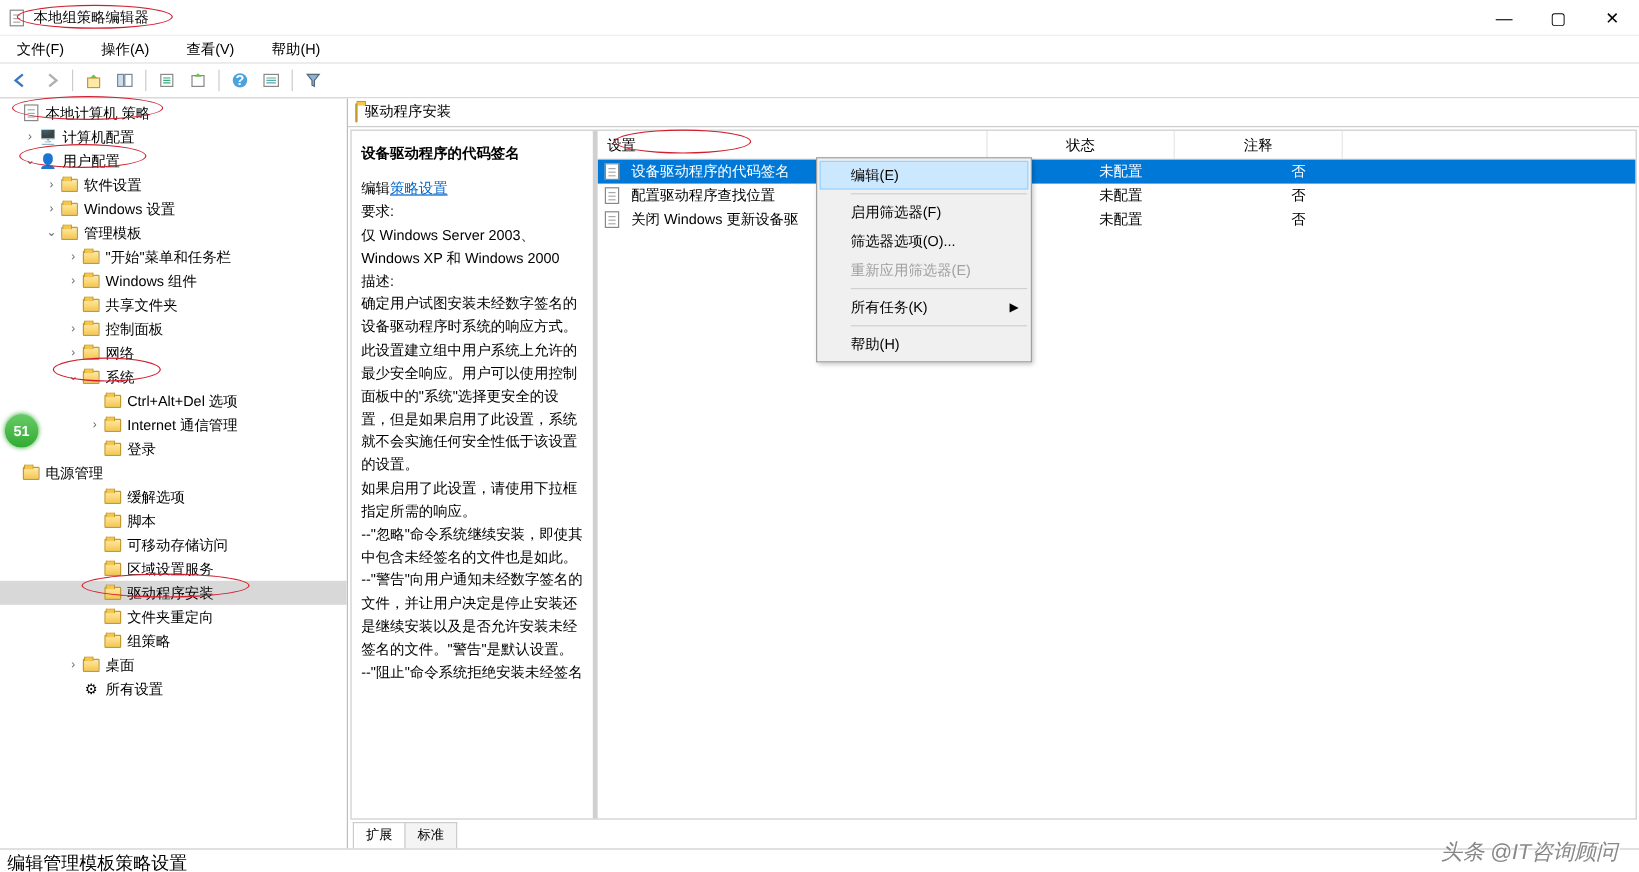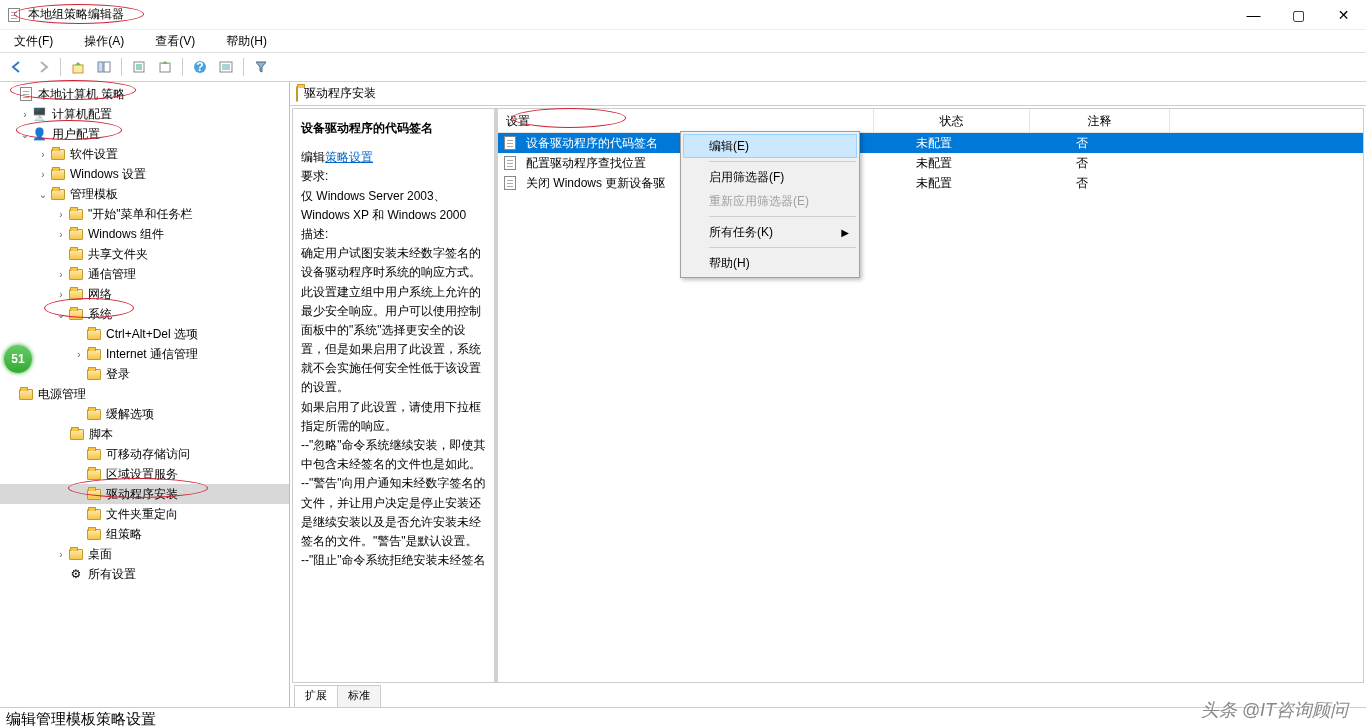--- a/index.html
+++ b/index.html
@@ -28,21 +28,21 @@
 .extended-left .setting-title { font-weight: bold; margin-bottom: 10px; }
 .extended-left a { color: #0066cc; text-decoration: underline; }
 .extended-left .para { }
 .list-pane { flex: 1; overflow: hidden; }
 .list-header { display: flex; height: 24px; border-bottom: 1px solid #e5e5e5; }
 .list-header .col { border-right: 1px solid #e5e5e5; padding: 4px 8px; }
 .list-row { display: flex; height: 20px; align-items: center; }
 .list-row .cell { padding: 0 8px; }
 .list-row .cicon { width: 16px; margin-left: 4px; display: inline-flex; align-items: center; justify-content: center; }
 .list-row.selected { background: #0078d7; color: #fff; }
-.col-setting { width: 376px; }
+.col-setting { width: 325px; }
 .col-state { width: 156px; text-align: center; }
 .col-comment { width: 140px; text-align: center; }
 .tabs { height: 22px; display: flex; padding-left: 4px; }
 .tab { border: 1px solid #ccc; border-bottom: none; padding: 2px 10px; background: #fff; margin-right: -1px; font-size: 11px; }
 .statusbar { height: 20px; border-top: 1px solid #ccc; padding: 2px 6px; font-size: 15px; }
 .context-menu { position: absolute; top: 131px; left: 680px; width: 180px; background: #f0f0f0; border: 1px solid #a0a0a0; box-shadow: 2px 2px 4px rgba(0,0,0,0.25); z-index: 100; padding: 2px; }
 .ctx-item { height: 24px; display: flex; align-items: center; padding: 0 20px 0 26px; position: relative; }
 .ctx-item.hover { background: #cce8ff; border: 1px solid #99d1ff; padding: 0 19px 0 25px; }
 .ctx-item.disabled { color: #a0a0a0; }
 .ctx-sep { height: 1px; background: #d0d0d0; margin: 3px 1px 3px 26px; }
@@ -196,21 +196,21 @@
         <span class="nicon">
           <span class="folder-ico"></span>
         </span>
         <span>共享文件夹</span>
       </div>
     <div class="tree-node" style="padding-left:54px">
         <span class="twisty">›</span>
         <span class="nicon">
           <span class="folder-ico"></span>
         </span>
-        <span>通信管理</span>
+        <span>控制面板</span>
       </div>
     <div class="tree-node" style="padding-left:54px">
         <span class="twisty">›</span>
         <span class="nicon">
           <span class="folder-ico"></span>
         </span>
         <span>网络</span>
       </div>
     <div class="tree-node" style="padding-left:54px">
         <span class="twisty">⌄</span>
@@ -247,21 +247,21 @@
         </span>
         <span>电源管理</span>
       </div>
     <div class="tree-node" style="padding-left:72px">
         <span class="twisty"></span>
         <span class="nicon">
           <span class="folder-ico"></span>
         </span>
         <span>缓解选项</span>
       </div>
-    <div class="tree-node" style="padding-left:55px">
+    <div class="tree-node" style="padding-left:72px">
         <span class="twisty"></span>
         <span class="nicon">
           <span class="folder-ico"></span>
         </span>
         <span>脚本</span>
       </div>
     <div class="tree-node" style="padding-left:72px">
         <span class="twisty"></span>
         <span class="nicon">
           <span class="folder-ico"></span>
@@ -373,20 +373,23 @@
 <div class="statusbar">编辑管理模板策略设置</div>
 
 <div class="context-menu">
   <div class="ctx-item hover">
       <span>编辑(E)</span>
     </div>
   <div class="ctx-sep"></div>
   <div class="ctx-item">
       <span>启用筛选器(F)</span>
     </div>
+  <div class="ctx-item">
+      <span>筛选器选项(O)...</span>
+    </div>
   <div class="ctx-item disabled">
       <span>重新应用筛选器(E)</span>
     </div>
   <div class="ctx-sep"></div>
   <div class="ctx-item">
       <span>所有任务(K)</span>
       <span class="chev">▶</span>
     </div>
   <div class="ctx-sep"></div>
   <div class="ctx-item">

